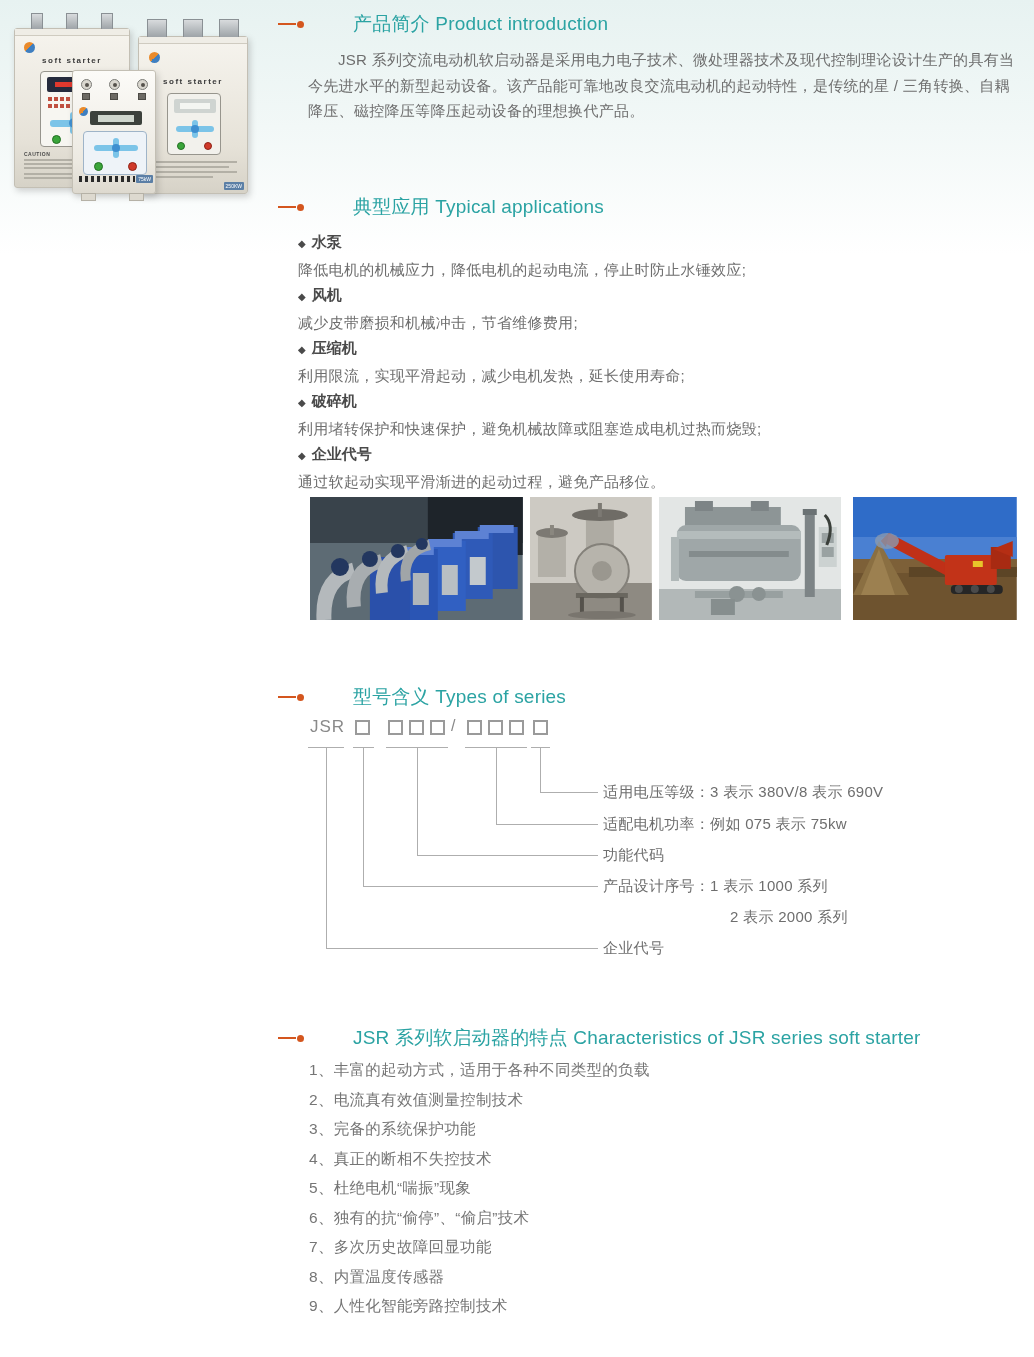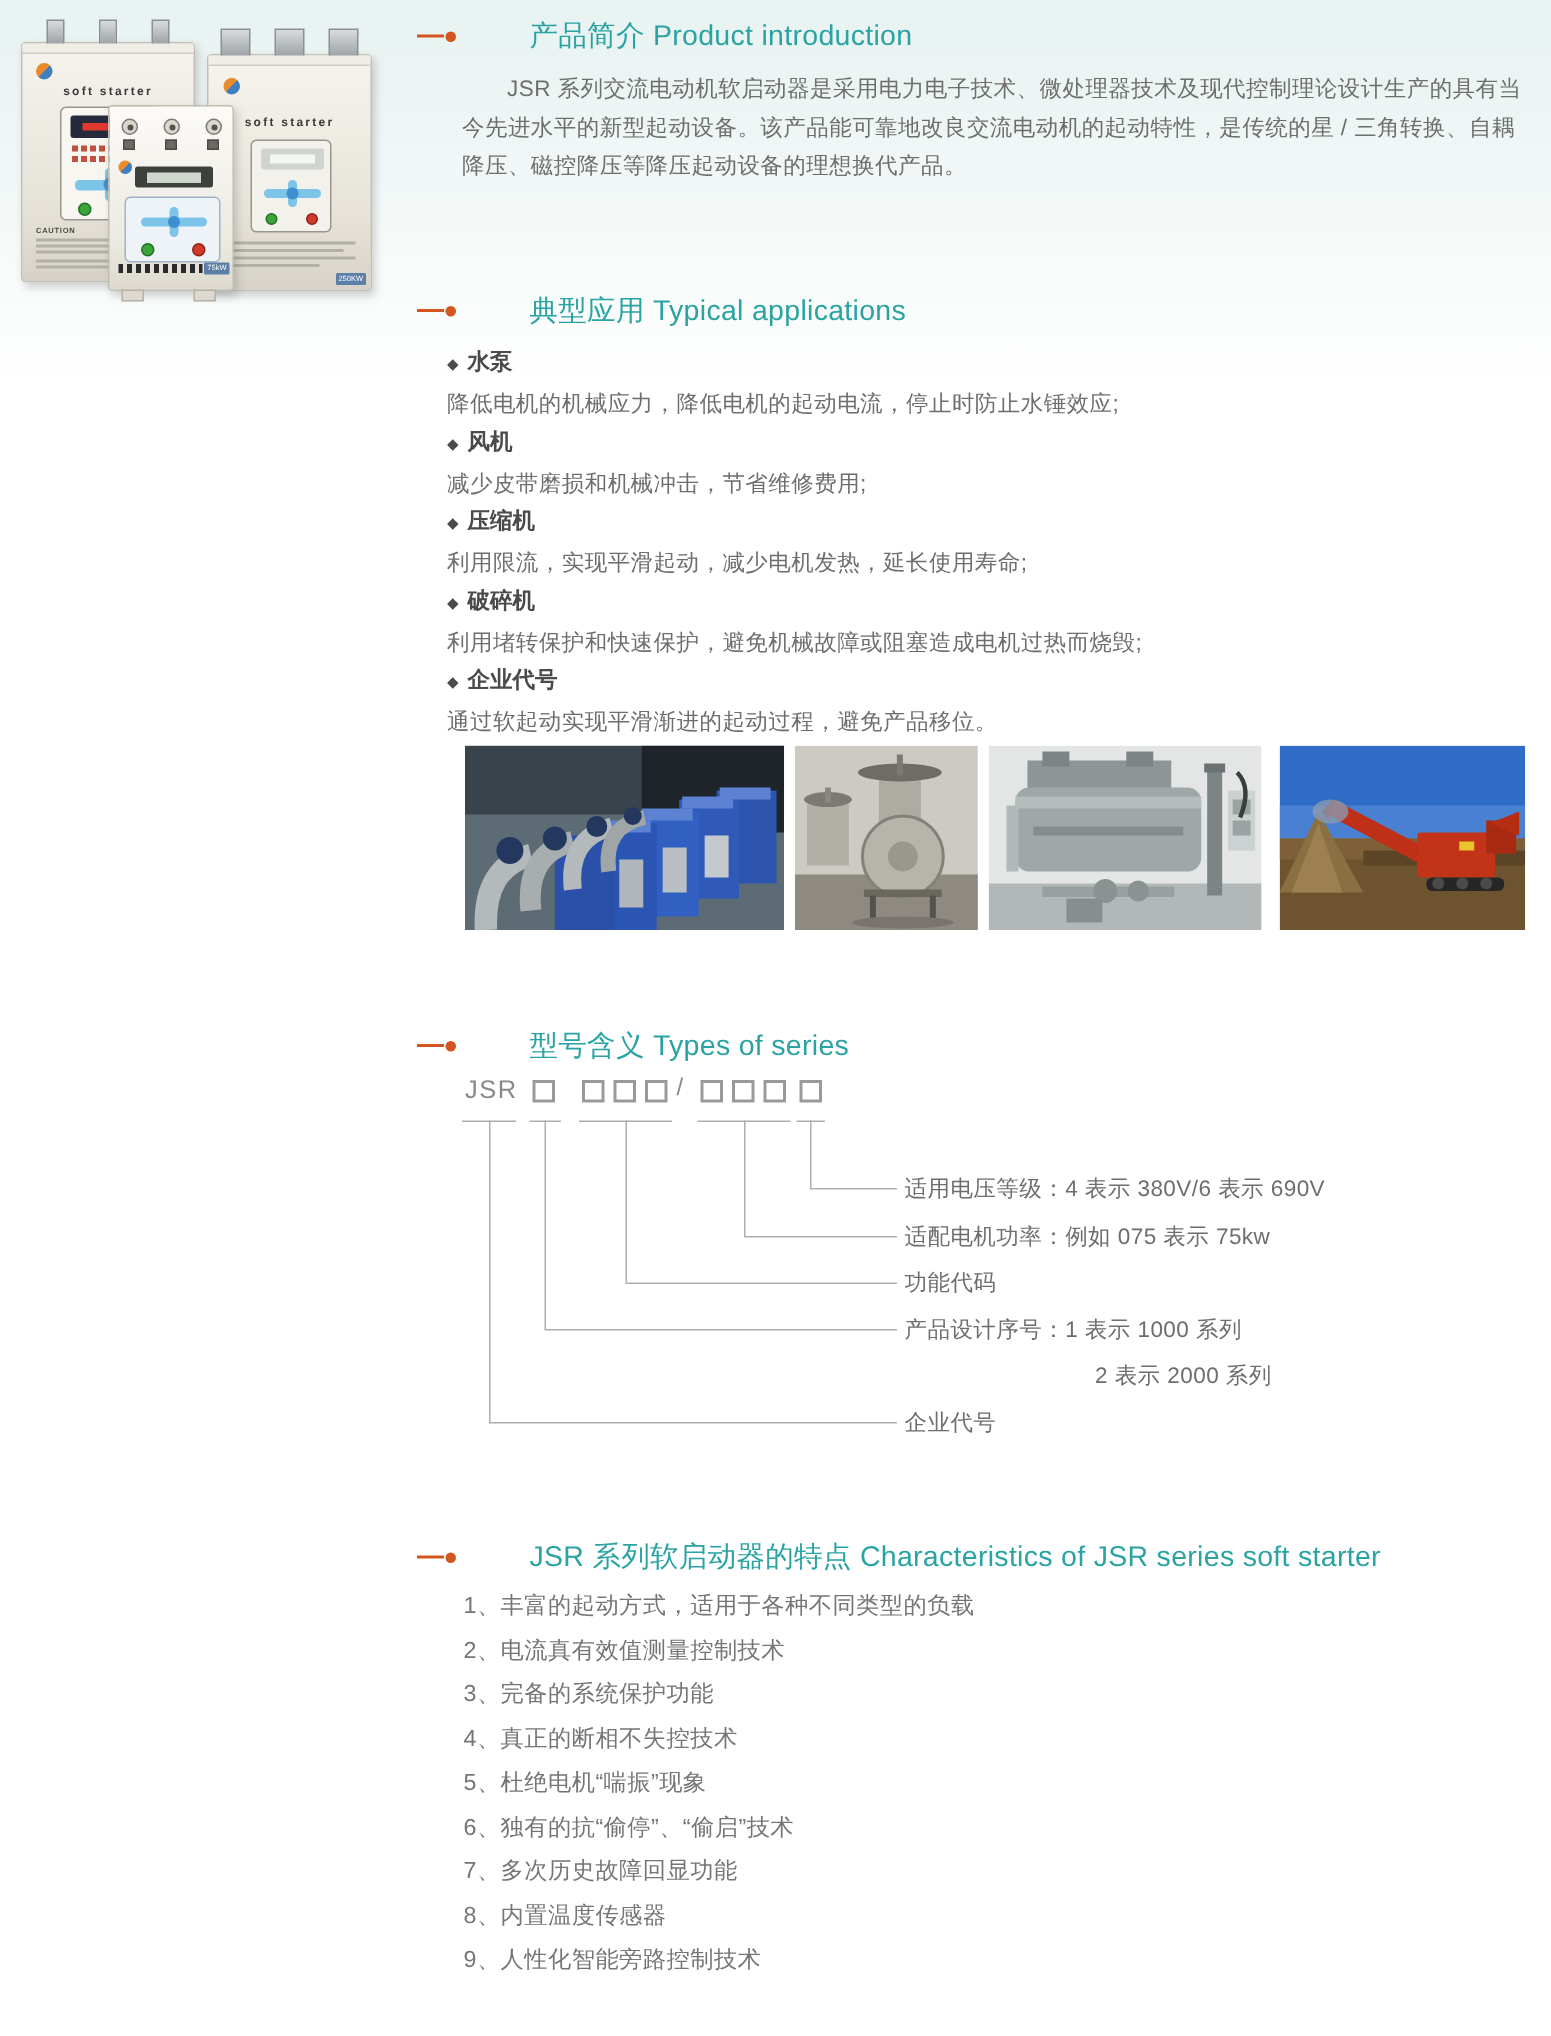--- a/index.html
+++ b/index.html
@@ -358,21 +358,21 @@
   <span class="vline" style="left:107px;top:31px;height:108px;"></span>
   <span class="vline" style="left:186px;top:31px;height:77px;"></span>
   <span class="vline" style="left:230px;top:31px;height:45px;"></span>
 
   <span class="hline" style="left:230px;top:76px;width:58px;"></span>
   <span class="hline" style="left:186px;top:108px;width:102px;"></span>
   <span class="hline" style="left:107px;top:139px;width:181px;"></span>
   <span class="hline" style="left:53px;top:170px;width:235px;"></span>
   <span class="hline" style="left:16px;top:232px;width:272px;"></span>
 
-  <span class="dg-label" style="top:67px;">适用电压等级：4 表示 380V/6 表示 690V</span>
+  <span class="dg-label" style="top:67px;">适用电压等级：3 表示 380V/8 表示 690V</span>
   <span class="dg-label" style="top:99px;">适配电机功率：例如 075 表示 75kw</span>
   <span class="dg-label" style="top:130px;">功能代码</span>
   <span class="dg-label" style="top:161px;">产品设计序号：1 表示 1000 系列</span>
   <span class="dg-label" style="top:192px;left:420px;">2 表示 2000 系列</span>
   <span class="dg-label" style="top:223px;">企业代号</span>
 </div>
 
 <div class="sec-hdr" style="left:278px;top:1025px;text-align:right;">
   <span class="mark">
       <span class="mark-line"></span>

